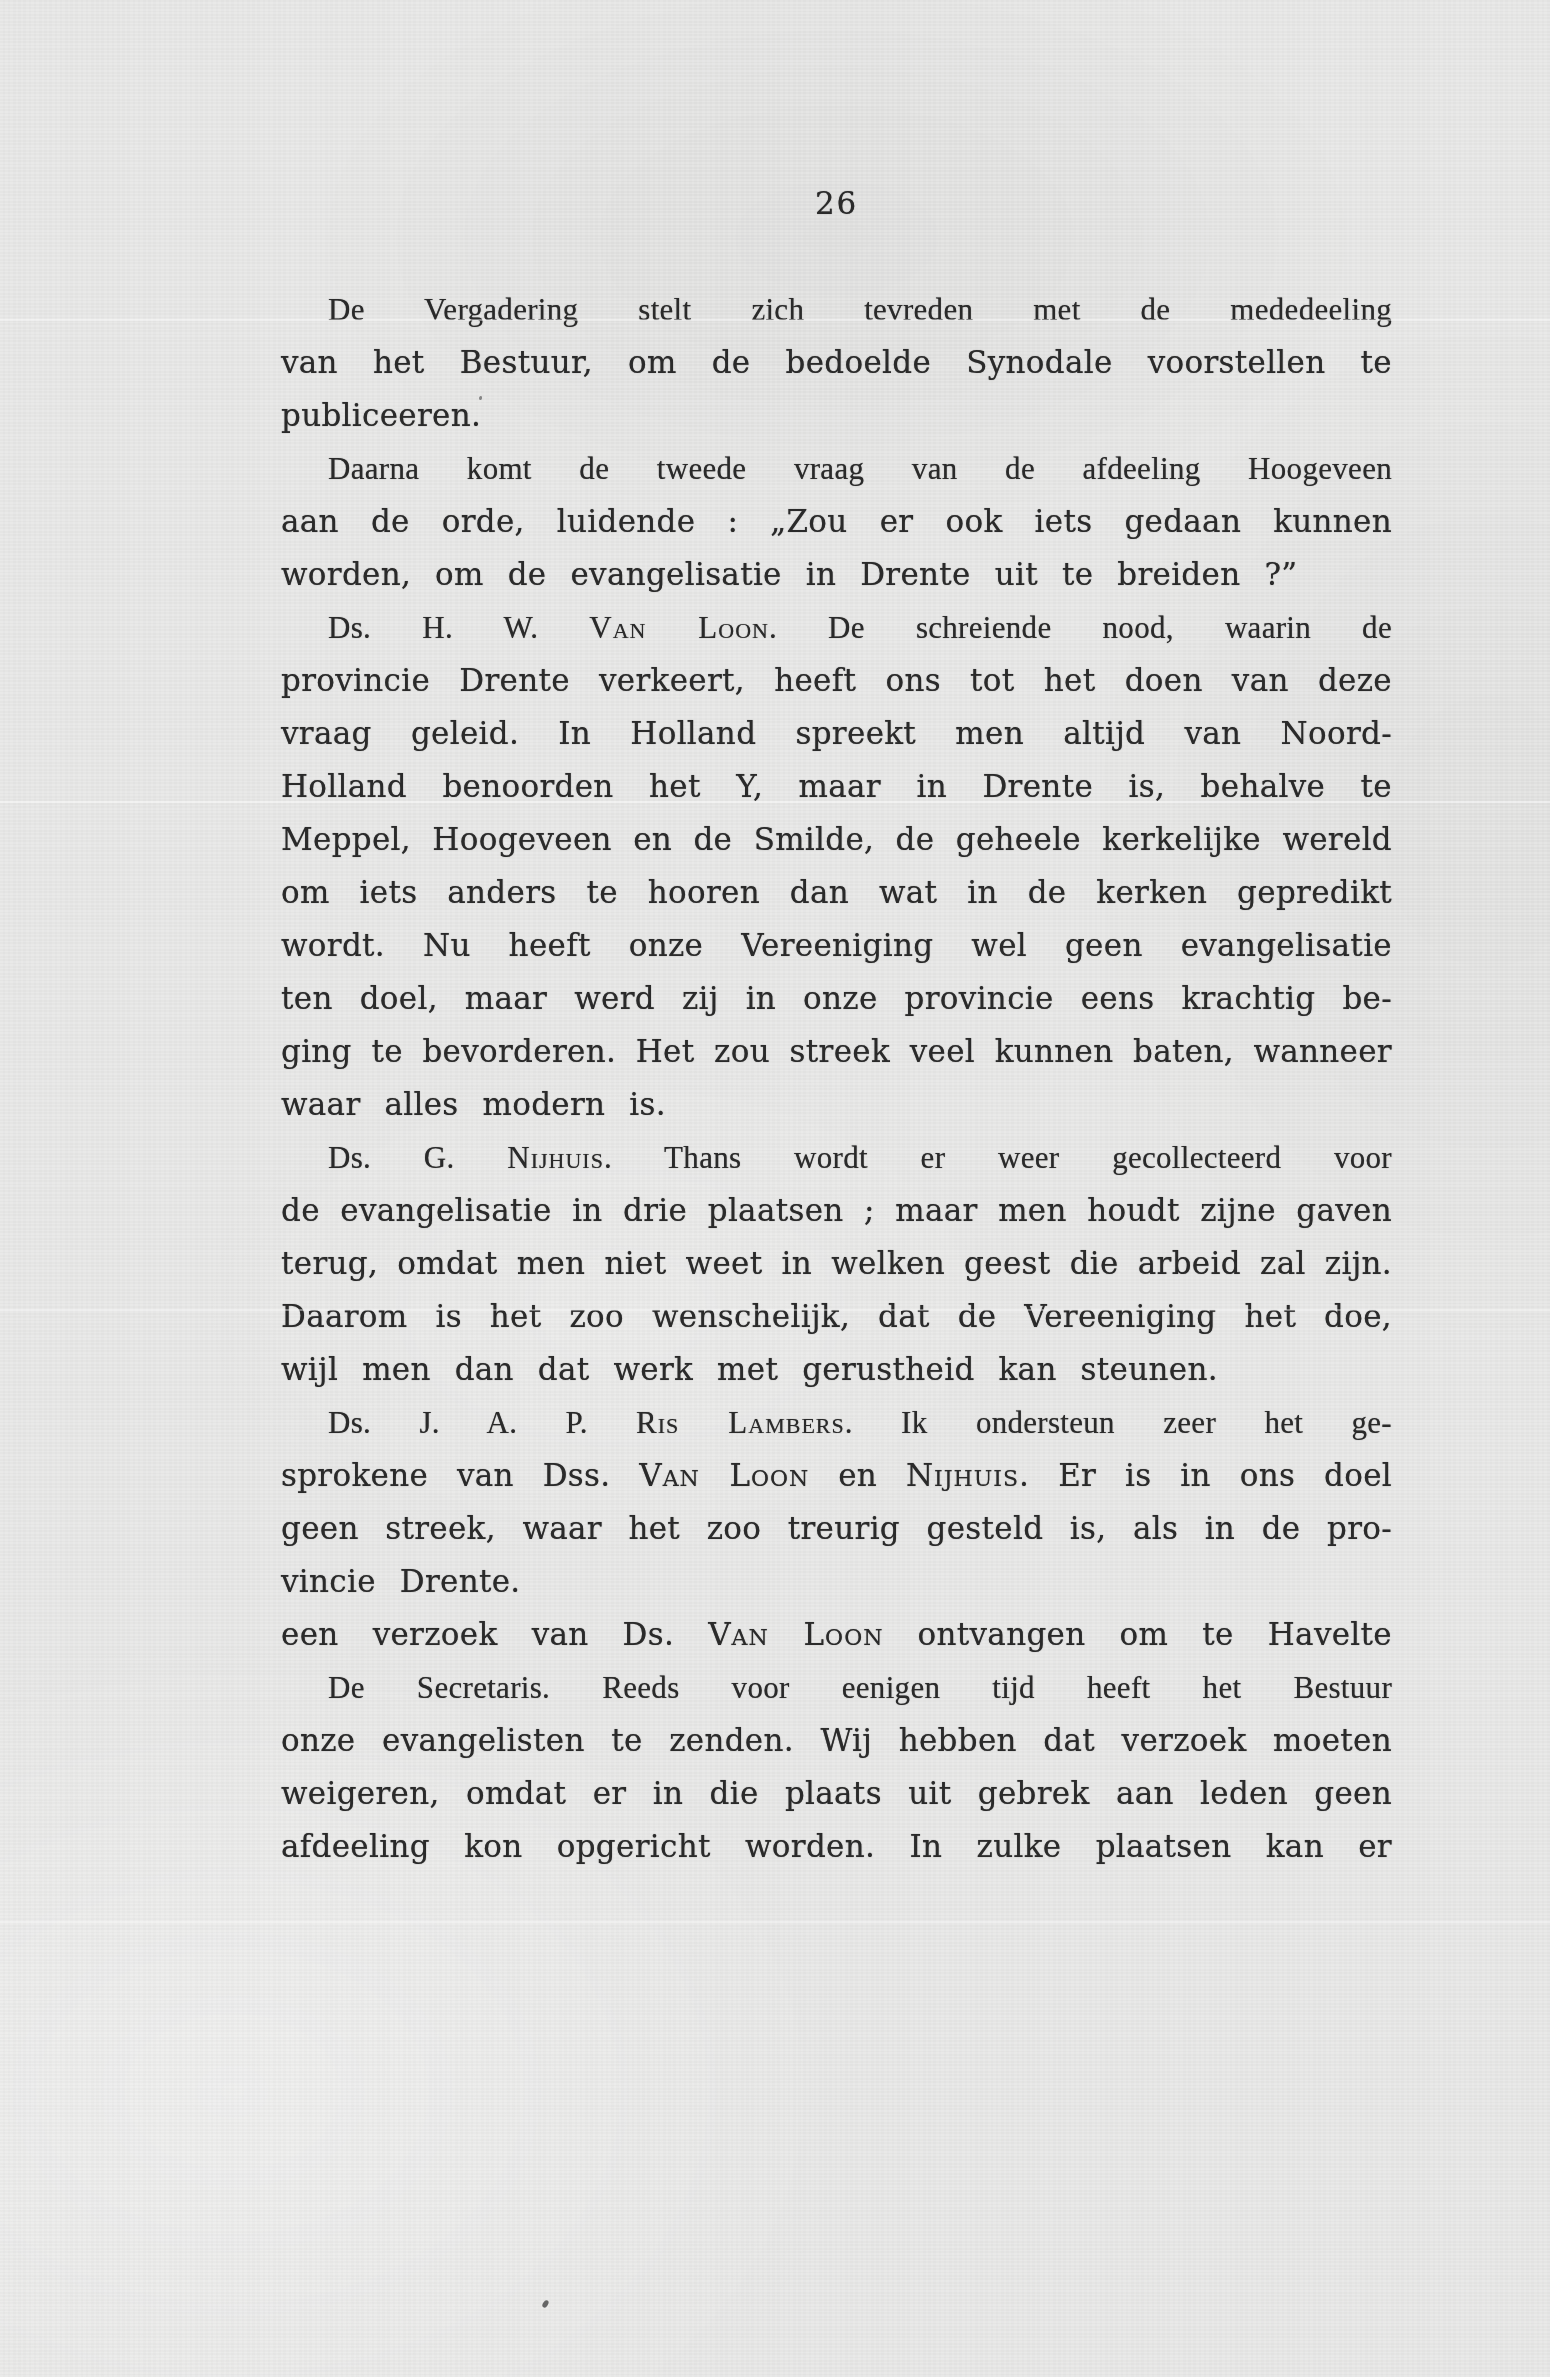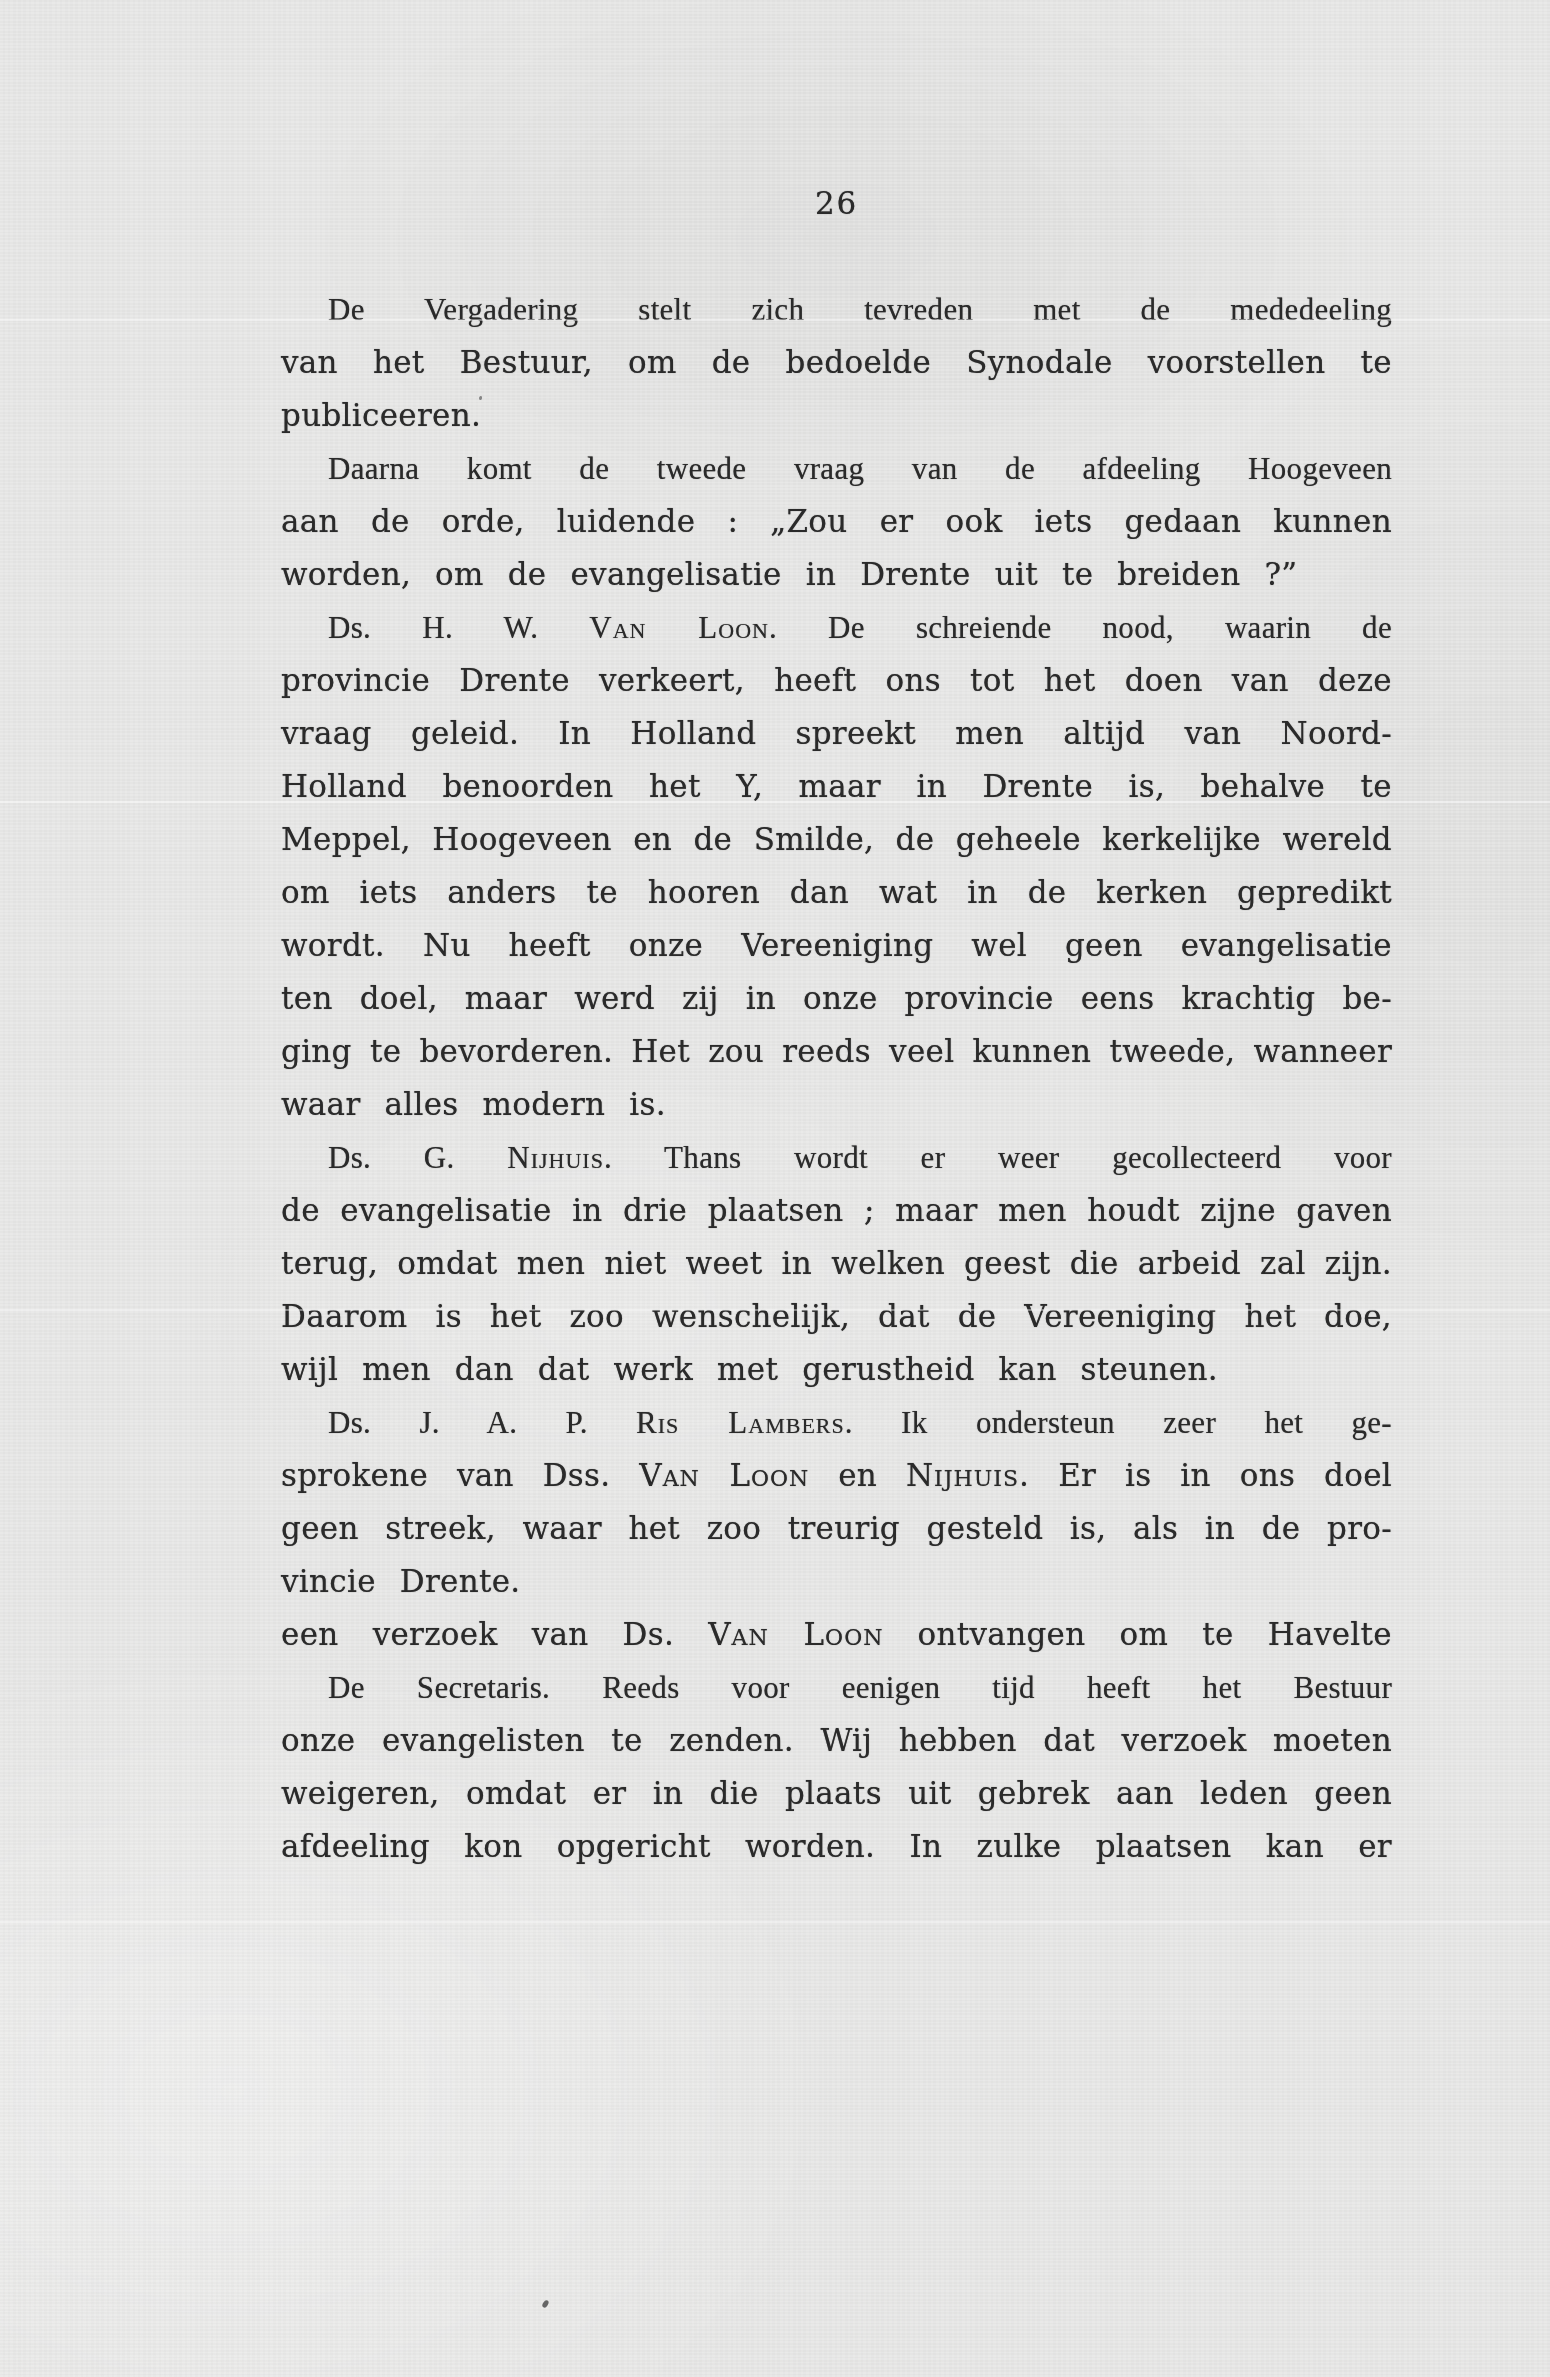--- a/index.html
+++ b/index.html
@@ -71,21 +71,21 @@
     <div class="line"><span>aan de orde, luidende : „Zou er ook iets gedaan kunnen</span></div>
     <div class="line endp"><span>worden, om de evangelisatie in Drente uit te breiden ?”</span></div>
     <div class="line indent"><span>Ds. H. W. </span><span class="sc">Van Loon</span><span>. De schreiende nood, waarin de</span></div>
     <div class="line"><span>provincie Drente verkeert, heeft ons tot het doen van deze</span></div>
     <div class="line"><span>vraag geleid. In Holland spreekt men altijd van Noord-</span></div>
     <div class="line"><span>Holland benoorden het Y, maar in Drente is, behalve te</span></div>
     <div class="line"><span>Meppel, Hoogeveen en de Smilde, de geheele kerkelijke wereld</span></div>
     <div class="line"><span>om iets anders te hooren dan wat in de kerken gepredikt</span></div>
     <div class="line"><span>wordt. Nu heeft onze Vereeniging wel geen evangelisatie</span></div>
     <div class="line"><span>ten doel, maar werd zij in onze provincie eens krachtig be-</span></div>
-    <div class="line"><span>ging te bevorderen. Het zou reeds veel kunnen tweede, wanneer</span></div>
+    <div class="line"><span>ging te bevorderen. Het zou streek veel kunnen baten, wanneer</span></div>
     <div class="line endp"><span>waar alles modern is.</span></div>
     <div class="line indent"><span>Ds. G. </span><span class="sc">Nijhuis</span><span>. Thans wordt er weer gecollecteerd voor</span></div>
     <div class="line"><span>de evangelisatie in drie plaatsen ; maar men houdt zijne gaven</span></div>
     <div class="line"><span>terug, omdat men niet weet in welken geest die arbeid zal zijn.</span></div>
     <div class="line"><span>Daarom is het zoo wenschelijk, dat de Vereeniging het doe,</span></div>
     <div class="line endp"><span>wijl men dan dat werk met gerustheid kan steunen.</span></div>
     <div class="line indent"><span>Ds. J. A. P. </span><span class="sc">Ris Lambers</span><span>. Ik ondersteun zeer het ge-</span></div>
     <div class="line"><span>sprokene van Dss. </span><span class="sc">Van Loon</span><span> en </span><span class="sc">Nijhuis</span><span>. Er is in ons doel</span></div>
     <div class="line"><span>geen streek, waar het zoo treurig gesteld is, als in de pro-</span></div>
     <div class="line endp"><span>vincie Drente.</span></div>

